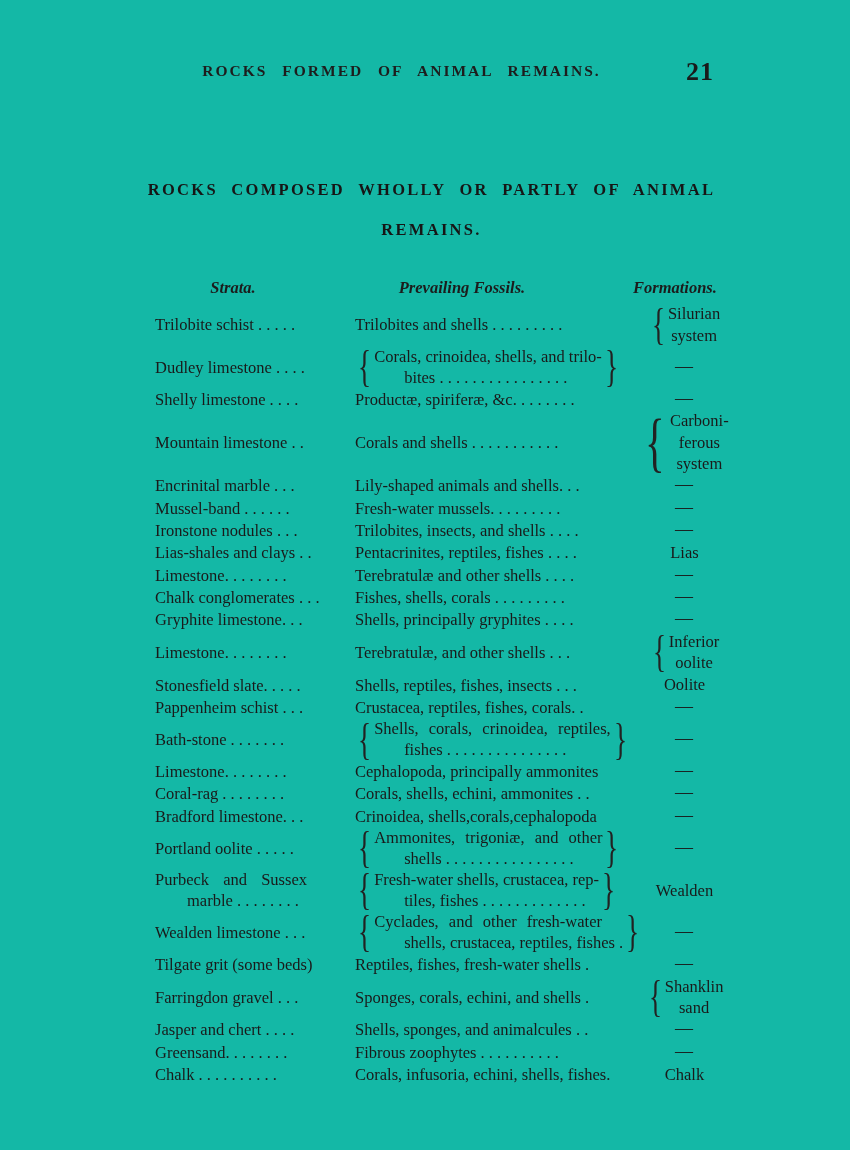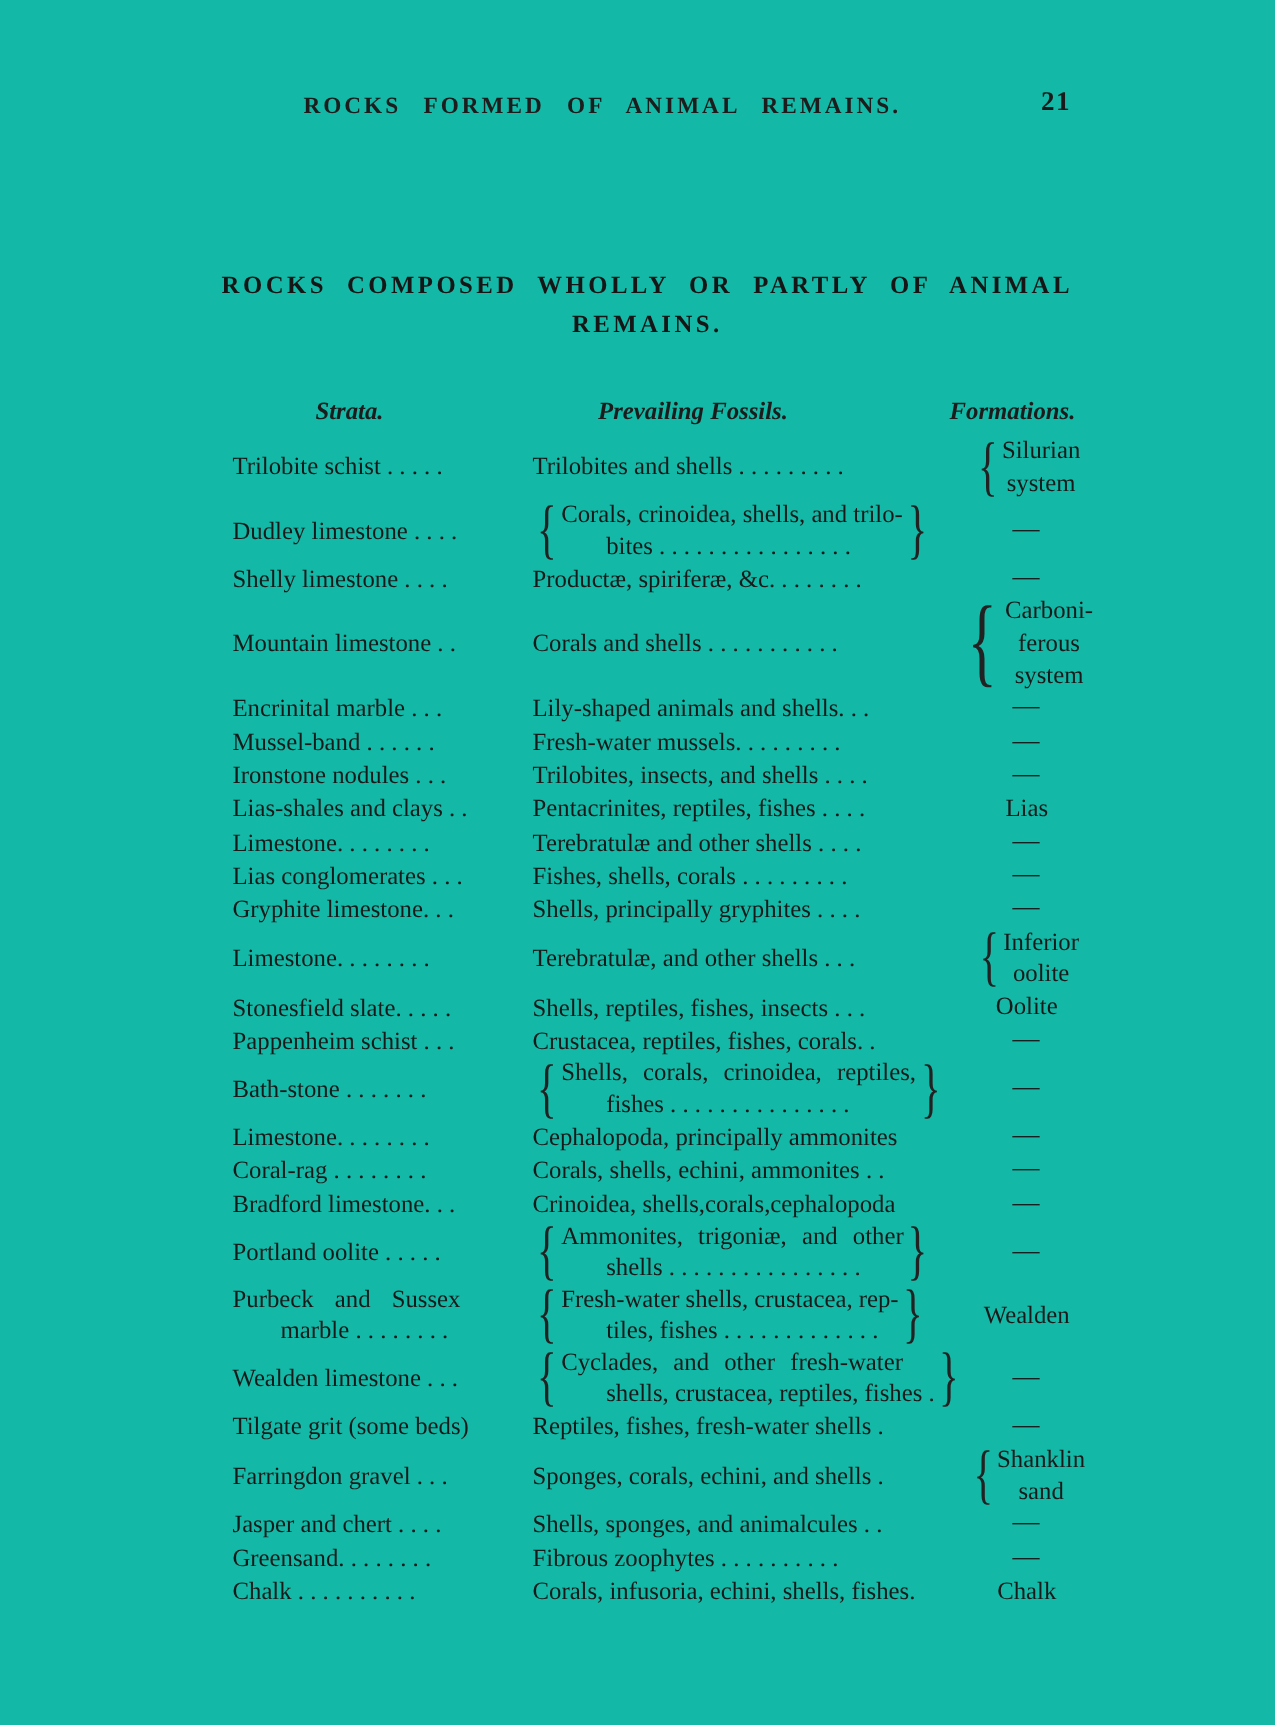--- a/index.html
+++ b/index.html
@@ -15,27 +15,27 @@
 
   
   .runhead { position:relative; height:24px; }
   .runhead-title {
     display:block; text-align:center; transform:translateX(-30px);
     font-weight:700; font-size:15.5px; letter-spacing:2px; word-spacing:9px;
     color:#1d1d1d;
   }
   .page-num {
     position:absolute; right:6px; top:-5px;
-    font-size:18px; font-weight:600; letter-spacing:1px;
+    font-size:26px; font-weight:600; letter-spacing:1px;
   }
 
   
   .main-title { margin-top:94px; text-align:center; font-weight:700;
     font-size:16.5px; letter-spacing:2.3px; word-spacing:7px; color:#161616; }
-  .main-title .t2 { margin-top:6px; }
+  .main-title .t2 { margin-top:20px; }
 
   
   .col-heads { margin-top:38px; display:flex; font-style:italic; font-size:16.5px; font-weight:600; color:#1c1c1c; }
   .ch-strata { width:200px; text-align:center; position:relative; left:-10px; }
   .ch-fossils { width:300px; text-align:center; position:relative; left:-31px; }
   .ch-form { width:75px; text-align:center; position:relative; left:-10px; white-space:nowrap; }
 
   
   .tbl { margin-top:5px;margin-left:12px; }
   .row { display:flex; align-items:center; min-height:22.3px; }
@@ -209,21 +209,21 @@
             <div class="lines">
               <div class="line">Terebratulæ and other shells . . . .</div>
             </div>
           </div>
           <div class="cell formation">
             <span class="dash">—</span>
           </div>
         </div>
         <div class="row">
           <div class="cell strata">
-            <div class="line">Lias conglomerates . . .</div>
+            <div class="line">Chalk conglomerates . . .</div>
           </div>
           <div class="cell fossils">
             <div class="lines">
               <div class="line">Fishes, shells, corals . . . . . . . . .</div>
             </div>
           </div>
           <div class="cell formation">
             <span class="dash">—</span>
           </div>
         </div>

